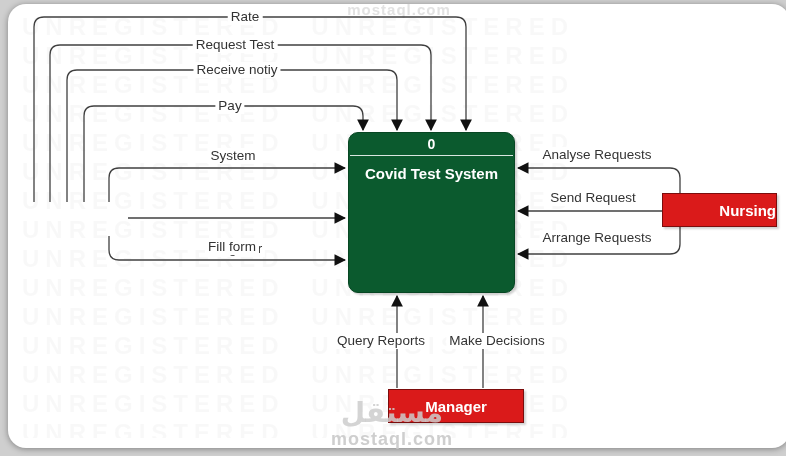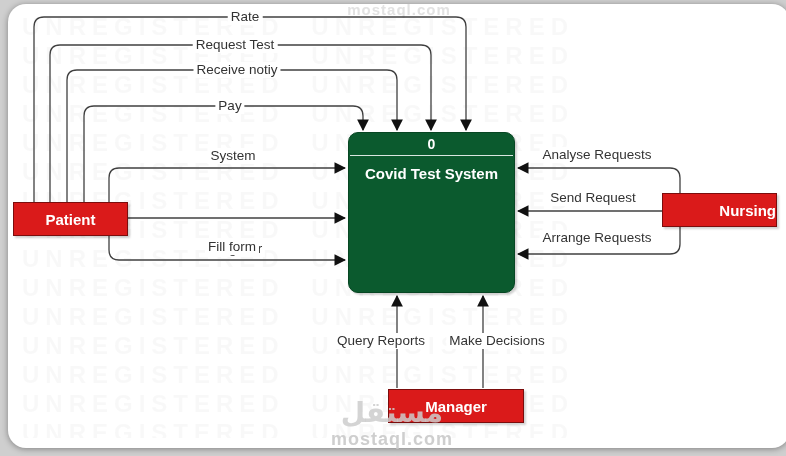--- a/index.html
+++ b/index.html
@@ -105,23 +105,20 @@
       <path d="M483,388 V296" marker-end="url(#ah)"></path>
     </g>
   </svg>
 
   <div id="process-box">
     <div id="process-id">0</div>
     <div id="process-divider"></div>
     <div id="process-title">Covid Test System</div>
   </div>
 
-  <div id="patient-box" class="entity">
-    <span>Patient</span>
-  </div>
   <div id="nursing-box" class="entity">
     <span>Nursing</span>
   </div>
   <div id="manager-box" class="entity">
     <span>Manager</span>
   </div>
 
   <div class="flow-label" style="left:245px;top:17px;">Rate</div>
   <div class="flow-label" style="left:235px;top:45px;">Request Test</div>
   <div class="flow-label" style="left:237px;top:70px;">Receive notiy</div>

